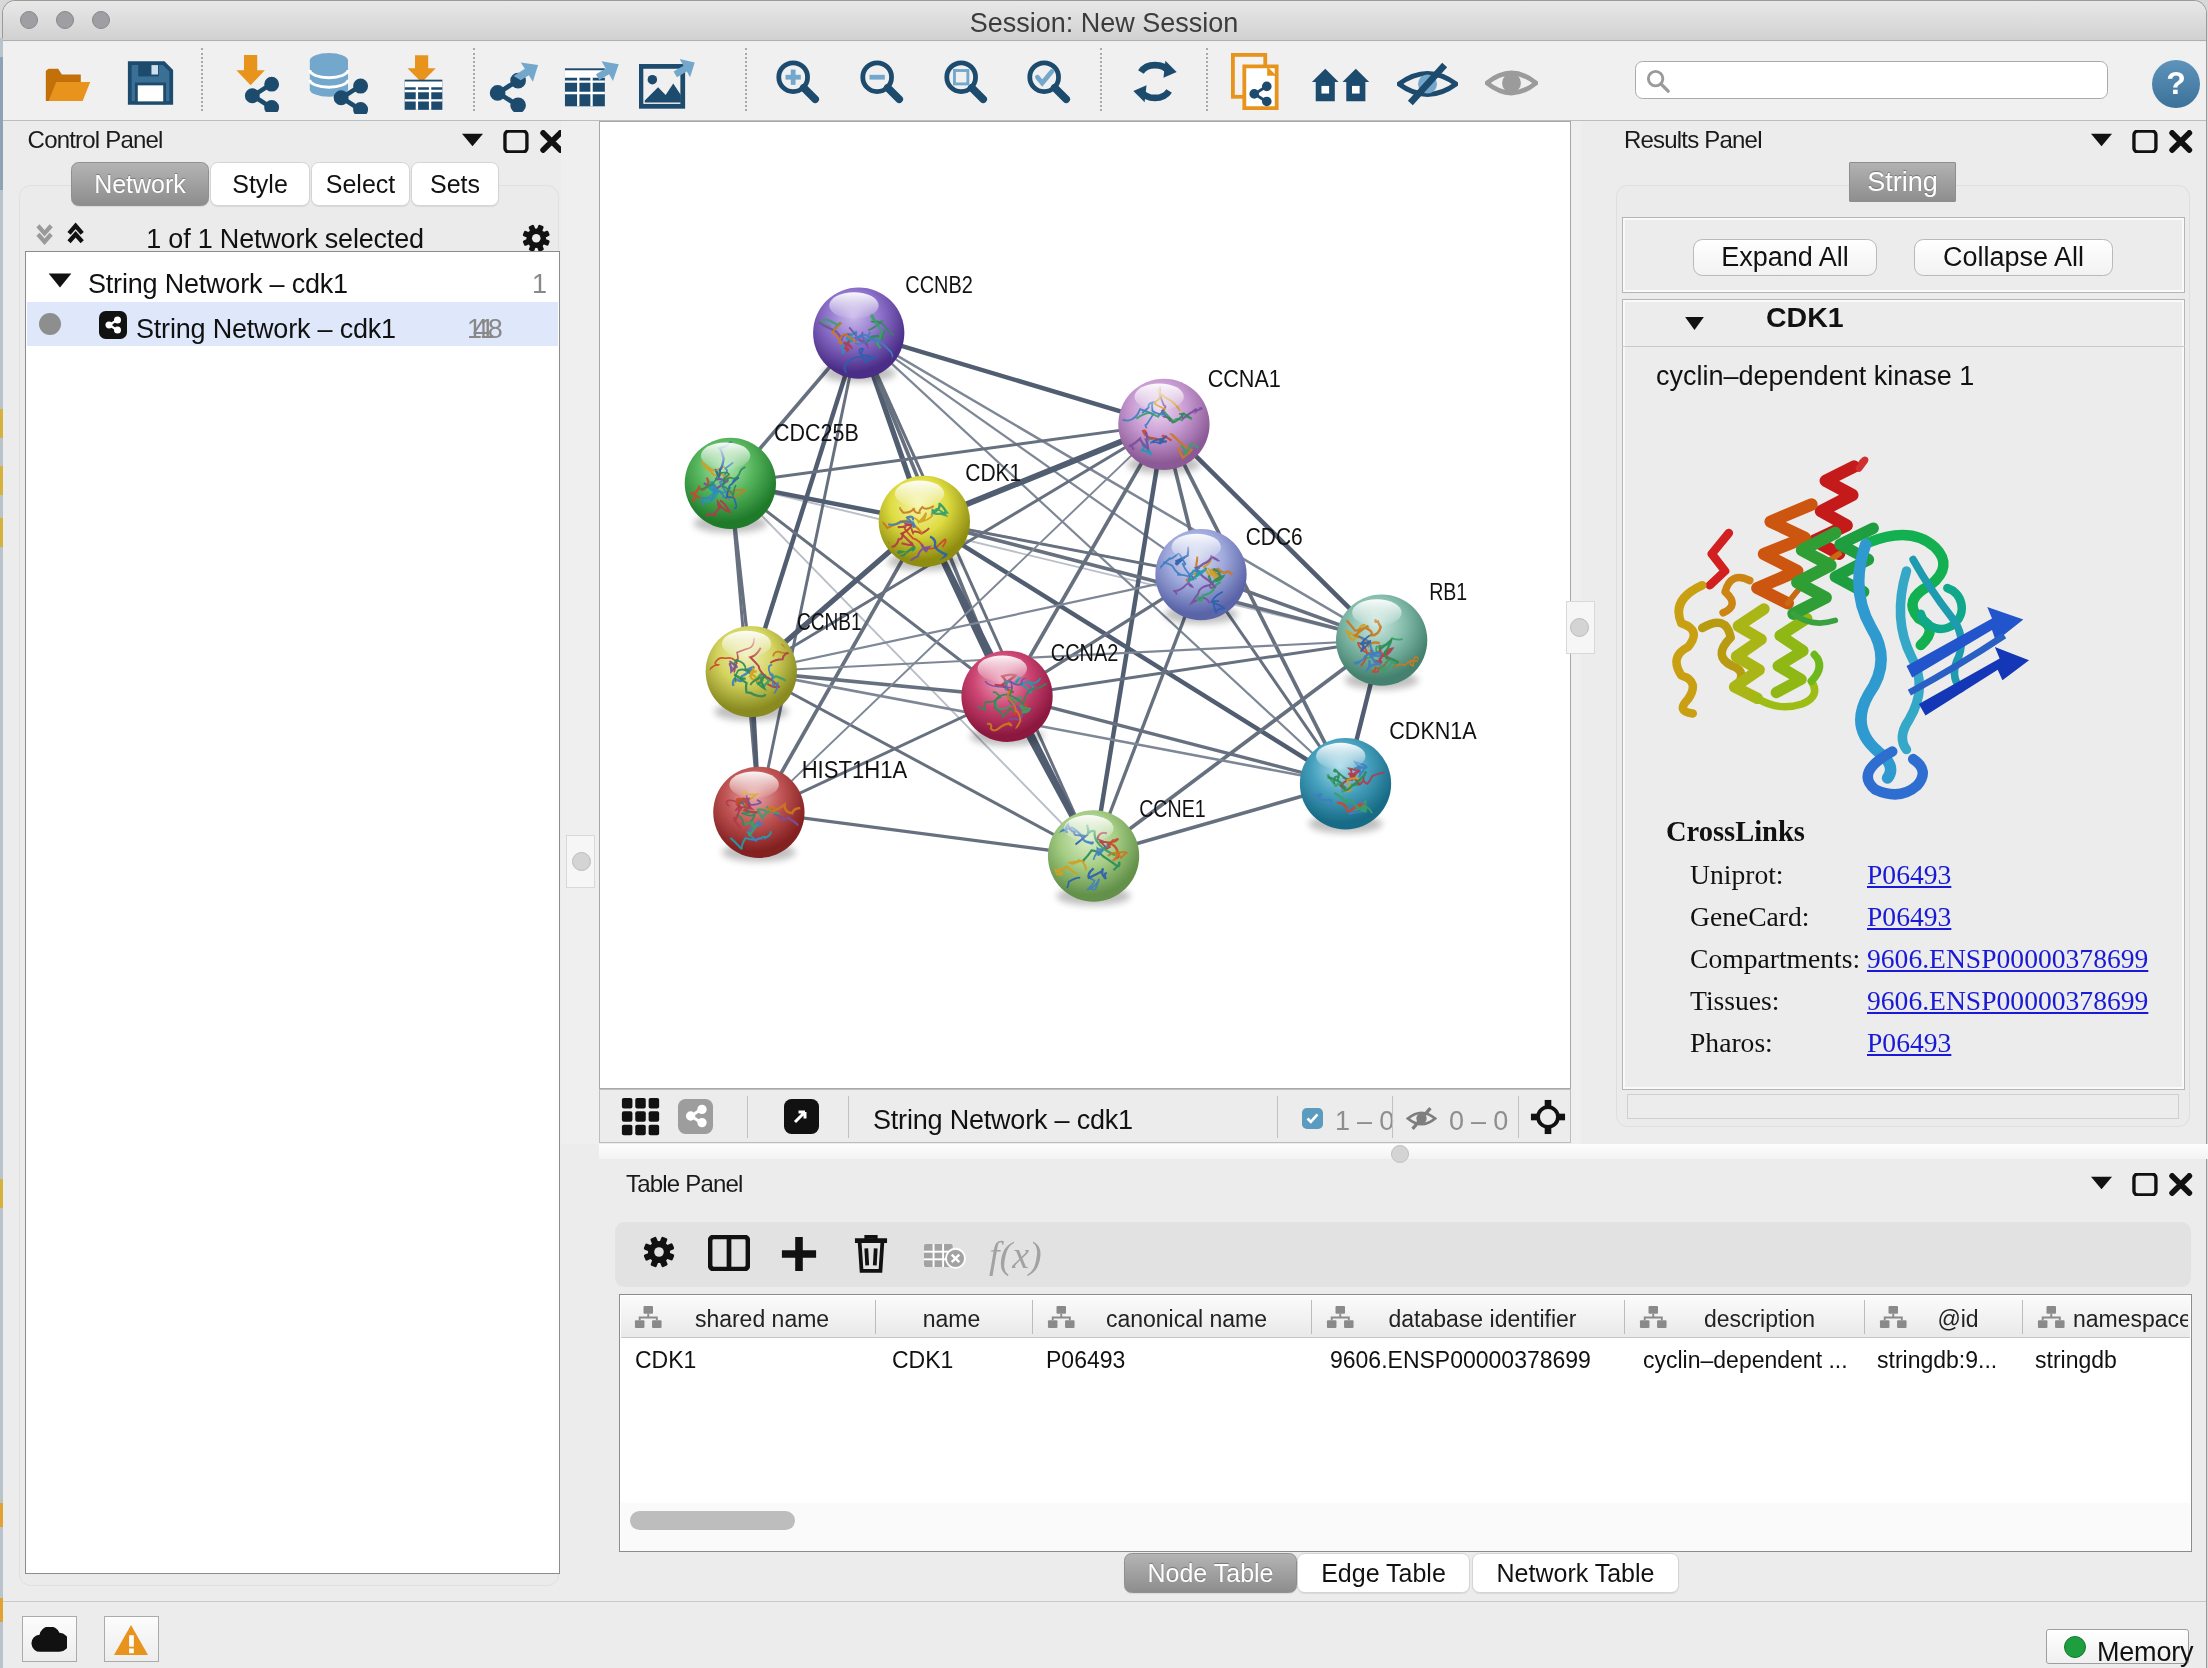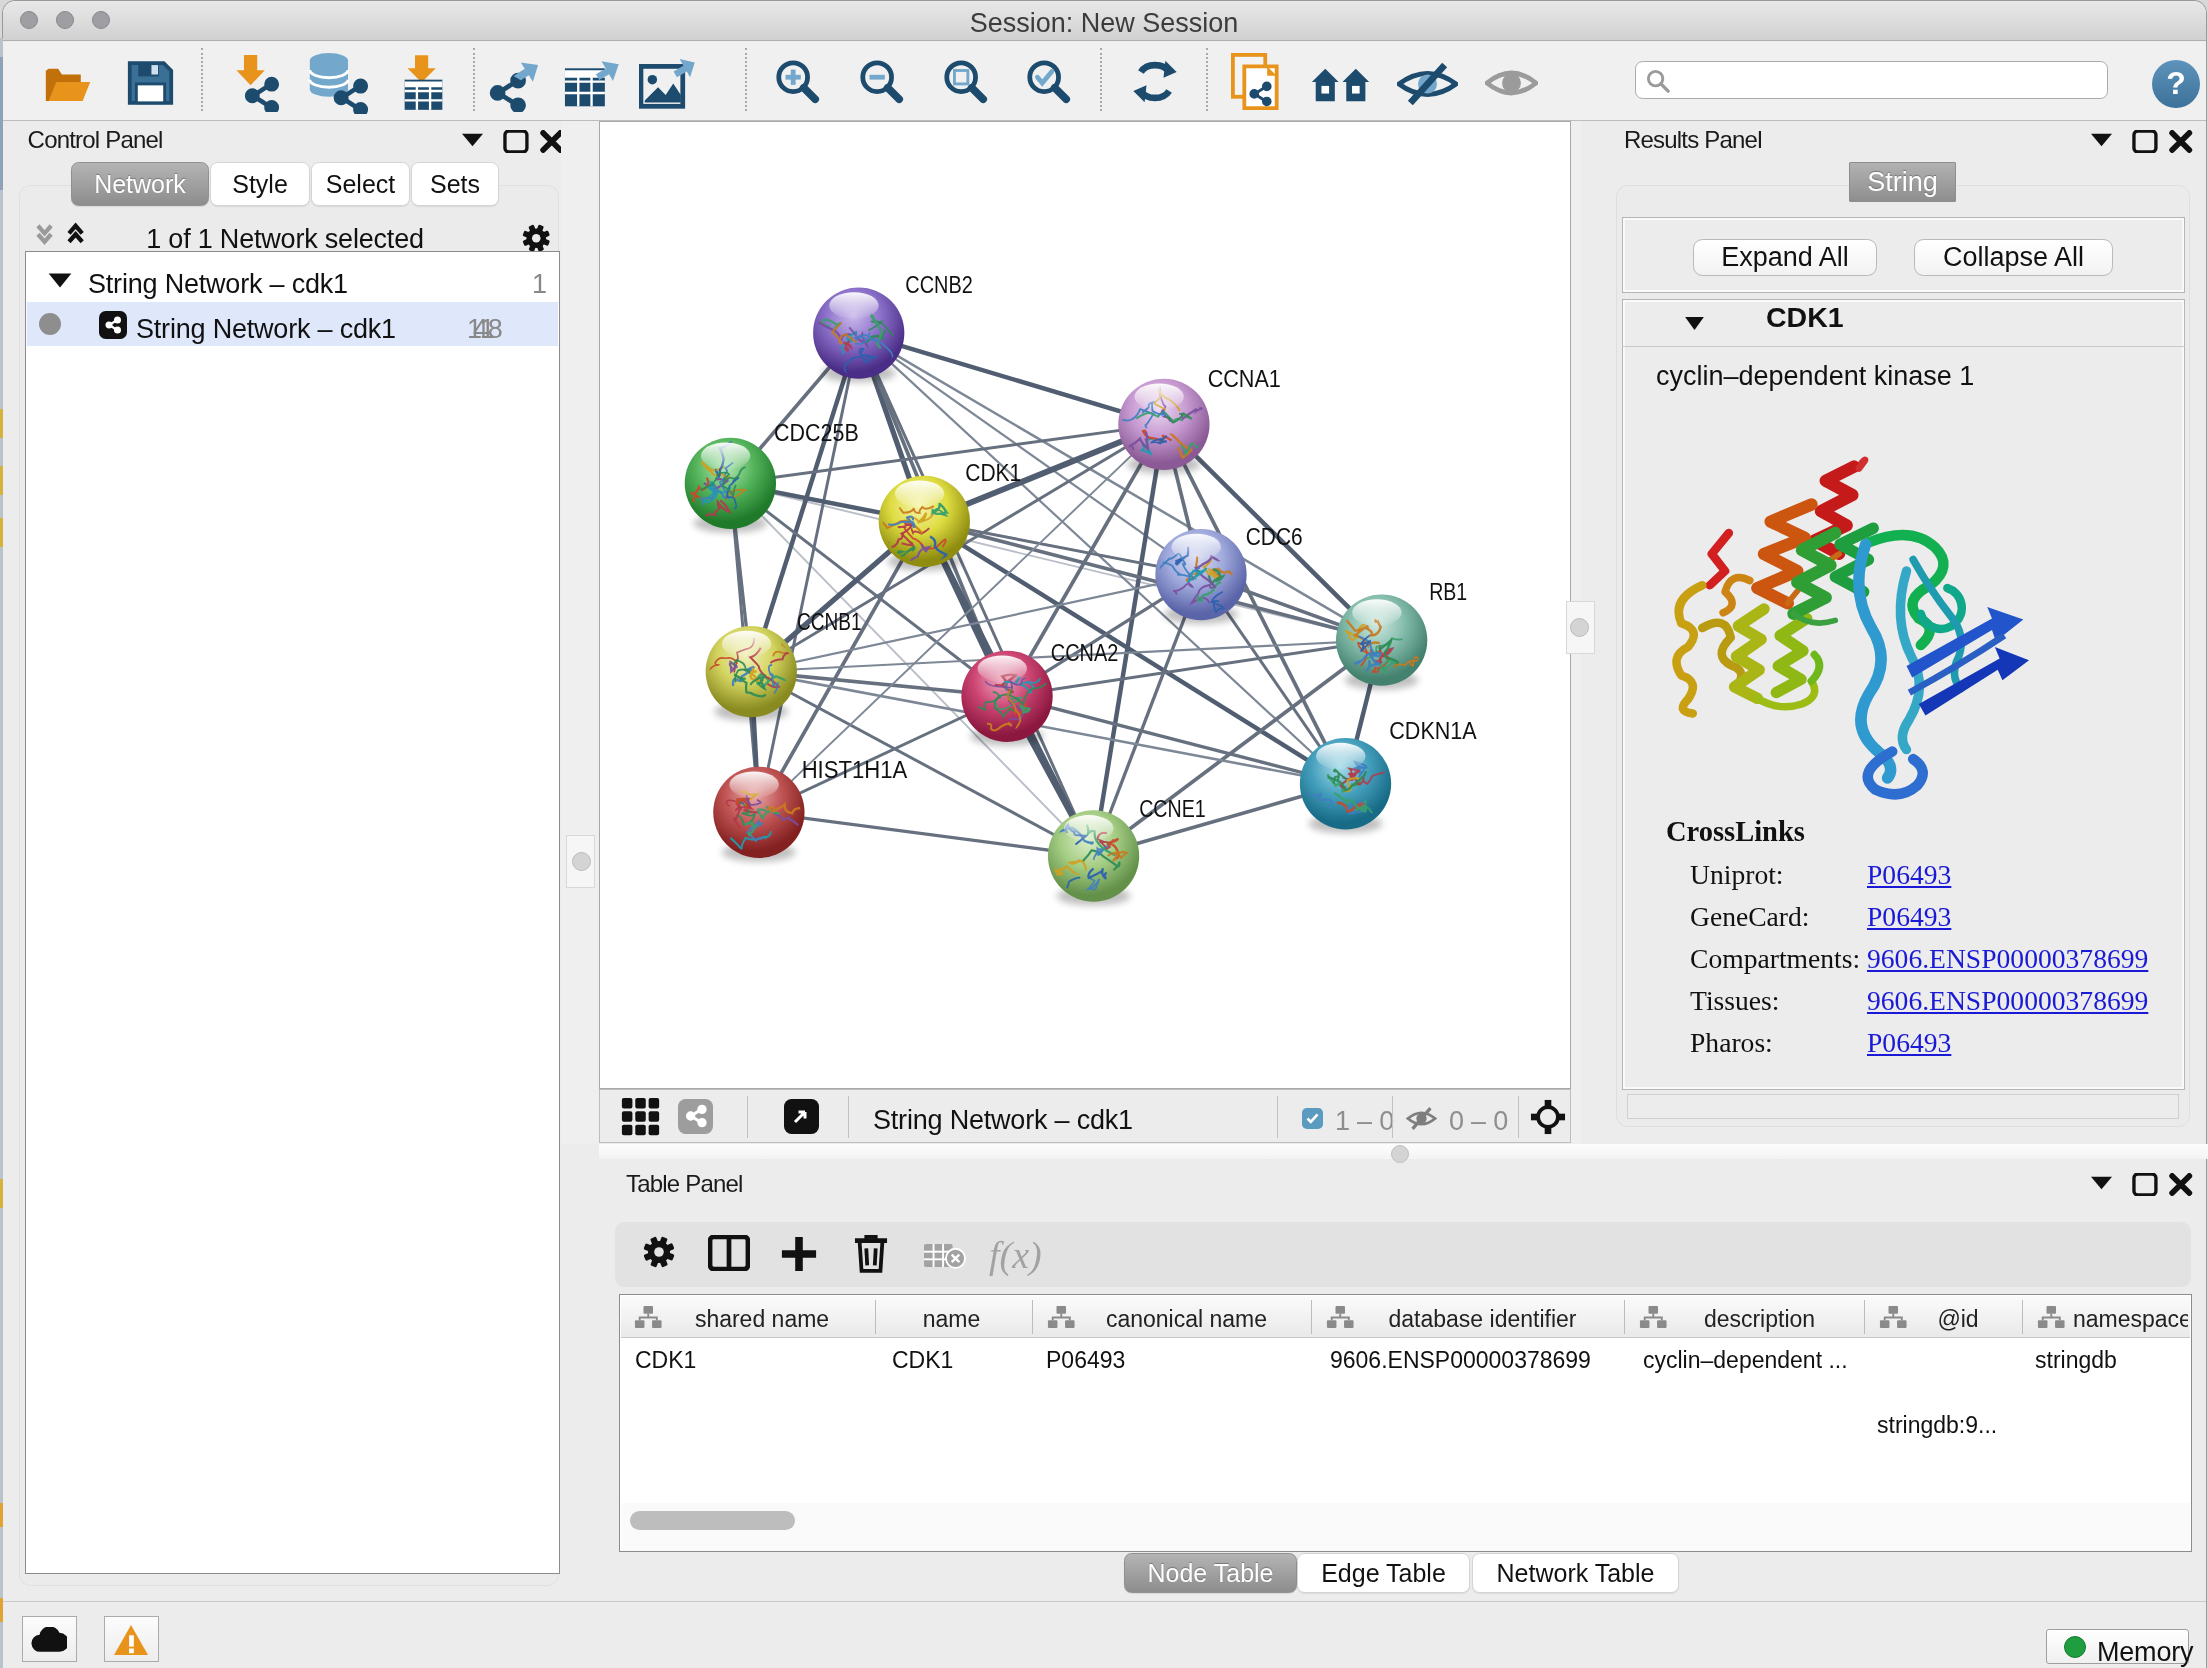--- a/index.html
+++ b/index.html
@@ -850,21 +850,21 @@
     <path d="M15 9 V13 M6 16 V13 H24 V16" stroke="#8a8a8a" stroke-width="2" fill="none"></path>
   </svg>
 <div class="abs" style="left:2073px;top:1306px;width:115px;font-size:23px;color:#222;white-space:nowrap;overflow:hidden">namespace</div>
 <div class="abs" style="left:621px;top:1503px;width:1569px;height:48px;background:#fafafa"></div>
 <div class="abs" style="left:630px;top:1511px;width:165px;height:19px;border-radius:9.5px;background:#bdbdbd"></div>
 <div class="abs" style="left:635px;top:1347px;font-size:23px;color:#111;white-space:nowrap">CDK1</div>
 <div class="abs" style="left:892px;top:1347px;font-size:23px;color:#111;white-space:nowrap">CDK1</div>
 <div class="abs" style="left:1046px;top:1347px;font-size:23px;color:#111;white-space:nowrap">P06493</div>
 <div class="abs" style="left:1330px;top:1347px;font-size:23px;color:#111;white-space:nowrap">9606.ENSP00000378699</div>
 <div class="abs" style="left:1643px;top:1347px;font-size:23px;color:#111;white-space:nowrap">cyclin–dependent ...</div>
-<div class="abs" style="left:1877px;top:1412px;font-size:23px;color:#111;white-space:nowrap">stringdb:9...</div>
+<div class="abs" style="left:1877px;top:1347px;font-size:23px;color:#111;white-space:nowrap">stringdb:9...</div>
 <div class="abs" style="left:2035px;top:1347px;font-size:23px;color:#111;white-space:nowrap">stringdb</div>
 
 <div class="tab tabsel" style="left:1124px;top:1553px;width:173px;height:40px;line-height:38px">Node Table</div>
 <div class="tab" style="left:1297px;top:1553px;width:173px;height:40px;line-height:38px">Edge Table</div>
 <div class="tab" style="left:1472px;top:1553px;width:207px;height:40px;line-height:38px">Network Table</div>
 
 <div class="abs" style="left:2.9px;top:1601px;width:2203px;height:68px;background:#ececec;border-top:1px solid #c9c9c9"></div>
 <div class="abs" style="left:22px;top:1616px;width:55px;height:46px;background:linear-gradient(#fcfcfc,#ededed);border:1.9px solid #ababab"></div>
 <svg class="abs" style="left:31px;top:1627px" width="36" height="25" viewBox="0 0 38 26">
     <path d="M10 26 A9 9 0 0 1 9 8 A11 11 0 0 1 30 6 A8 8 0 0 1 30 26 Z" fill="#111"></path>

